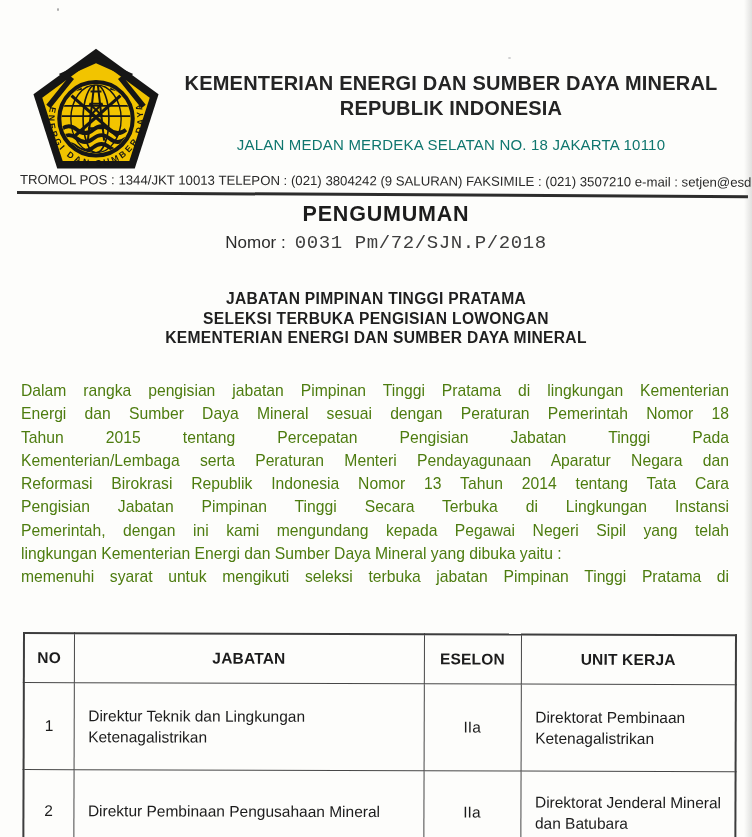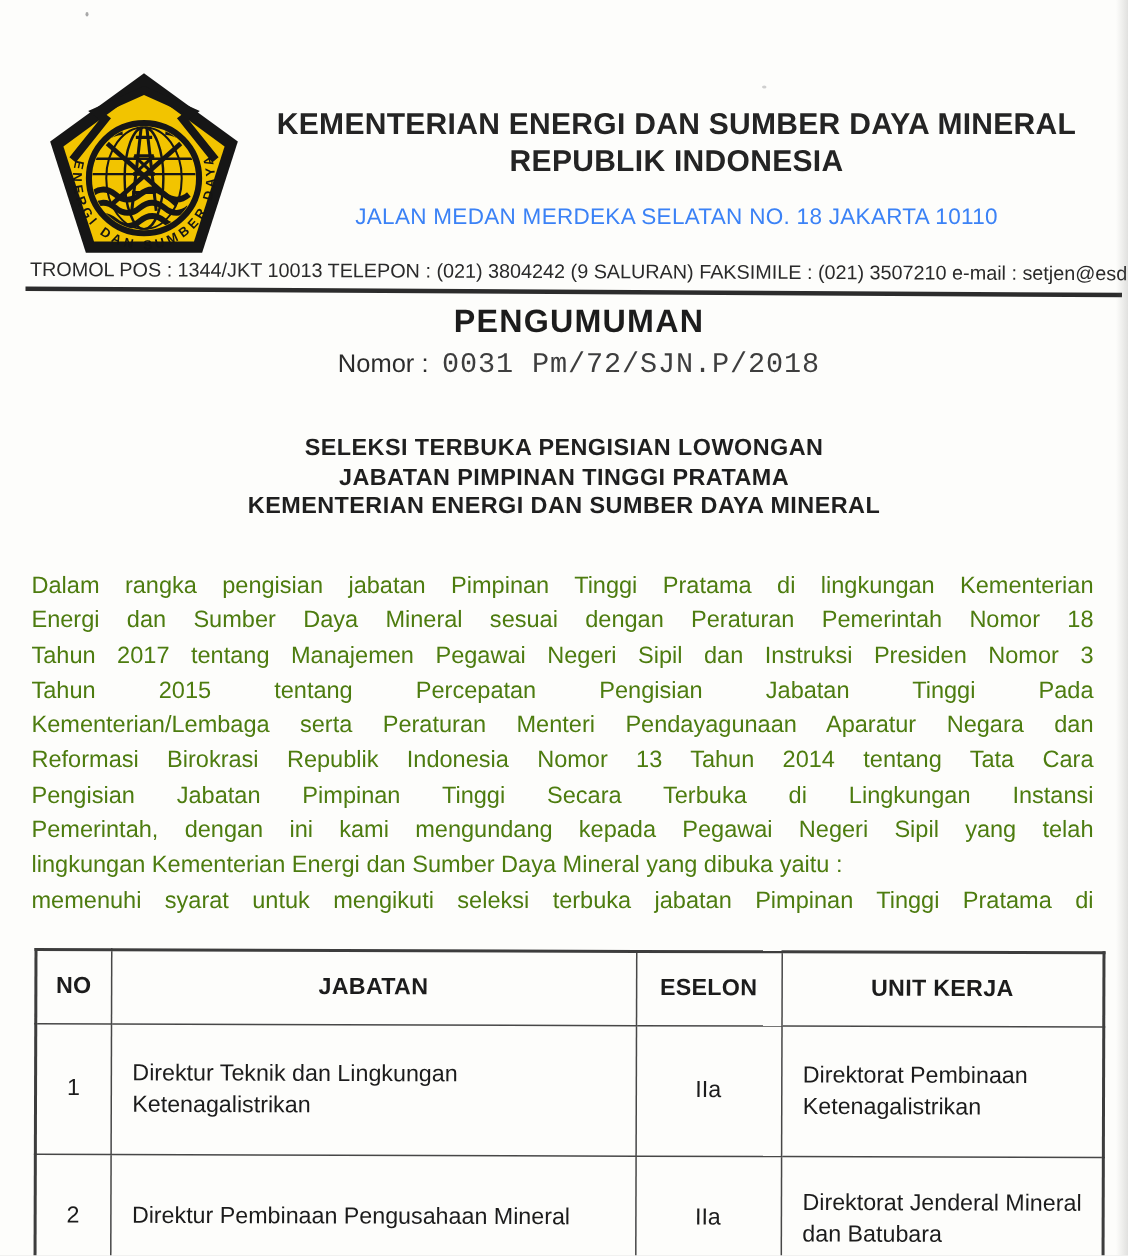--- a/index.html
+++ b/index.html
@@ -11,21 +11,21 @@
   .edge-shadow { position:absolute; right:0; top:0; width:8px; height:100%;
     background:linear-gradient(to right, rgba(255,255,255,0), rgba(110,110,110,0.20)); }
   .speckle { position:absolute; border-radius:50%; background:#a8a8a8; }
   .speckle.s1 { left:57px; top:8px; width:2px; height:3px; }
   .speckle.s2 { left:508px; top:57px; width:3px; height:2px; background:#cfcfcf; }
 
   
   .logo { position:absolute; left:28px; top:44px; width:136px; height:136px; }
   .header-block { position:absolute; left:168px; top:71px; width:566px; text-align:center; }
   .ministry-line { font-size:20px; font-weight:bold; letter-spacing:0.2px; color:#242424; line-height:25px; }
-  .address-line { font-size:15px; margin-top:15px; color:#3b82f6; letter-spacing:0.2px; }
+  .address-line { font-size:15px; margin-top:15px; color:#0f766e; letter-spacing:0.2px; }
   .contact-line { position:absolute; left:20px; top:172px; width:728px; font-size:13.2px;
     white-space:nowrap; color:#2a2a2a; transform:rotate(0.22deg); transform-origin:left center; }
   .head-rule { position:absolute; left:17px; top:191px; width:731px; height:3px;
     background:#2c2c2c; transform:rotate(0.33deg); transform-origin:left center; }
 
   
   .announce { position:absolute; left:20px; top:202px; width:732px; text-align:center; }
   .announce-heading { font-size:21.5px; font-weight:bold; letter-spacing:0.8px; color:#1c1c1c; }
   .nomor-line { margin-top:5px; font-size:17px; color:#2c2c2c; }
   .nomor-value { font-family:"Liberation Mono","DejaVu Sans Mono",monospace;
@@ -124,29 +124,28 @@
   <div class="head-rule"></div>
 
   <div class="announce">
     <div class="announce-heading">PENGUMUMAN</div>
     <div class="nomor-line">
       <span>Nomor :</span><span class="nomor-value">0031 Pm/72/SJN.P/2018</span>
     </div>
   </div>
 
   <div class="doc-title">
+    <div>JABATAN PIMPINAN TINGGI PRATAMA</div>
     <div>SELEKSI TERBUKA PENGISIAN LOWONGAN</div>
-    <div>JABATAN PIMPINAN TINGGI PRATAMA</div>
     <div>KEMENTERIAN ENERGI DAN SUMBER DAYA MINERAL</div>
   </div>
 
   <div class="body-par">
     <div class="pline">Dalam rangka pengisian jabatan Pimpinan Tinggi Pratama di lingkungan Kementerian</div>
     <div class="pline">Energi dan Sumber Daya Mineral sesuai dengan Peraturan Pemerintah Nomor 18</div>
-    <div class="pline">Tahun 2017 tentang Manajemen Pegawai Negeri Sipil dan Instruksi Presiden Nomor 3</div>
     <div class="pline">Tahun 2015 tentang Percepatan Pengisian Jabatan Tinggi Pada</div>
     <div class="pline">Kementerian/Lembaga serta Peraturan Menteri Pendayagunaan Aparatur Negara dan</div>
     <div class="pline">Reformasi Birokrasi Republik Indonesia Nomor 13 Tahun 2014 tentang Tata Cara</div>
     <div class="pline">Pengisian Jabatan Pimpinan Tinggi Secara Terbuka di Lingkungan Instansi</div>
     <div class="pline">Pemerintah, dengan ini kami mengundang kepada Pegawai Negeri Sipil yang telah</div>
     <div class="pline last">lingkungan Kementerian Energi dan Sumber Daya  Mineral yang dibuka yaitu :</div>
     <div class="pline">memenuhi syarat untuk mengikuti seleksi terbuka jabatan Pimpinan Tinggi Pratama di</div>
   </div>
 
   <table class="jobs-table">

